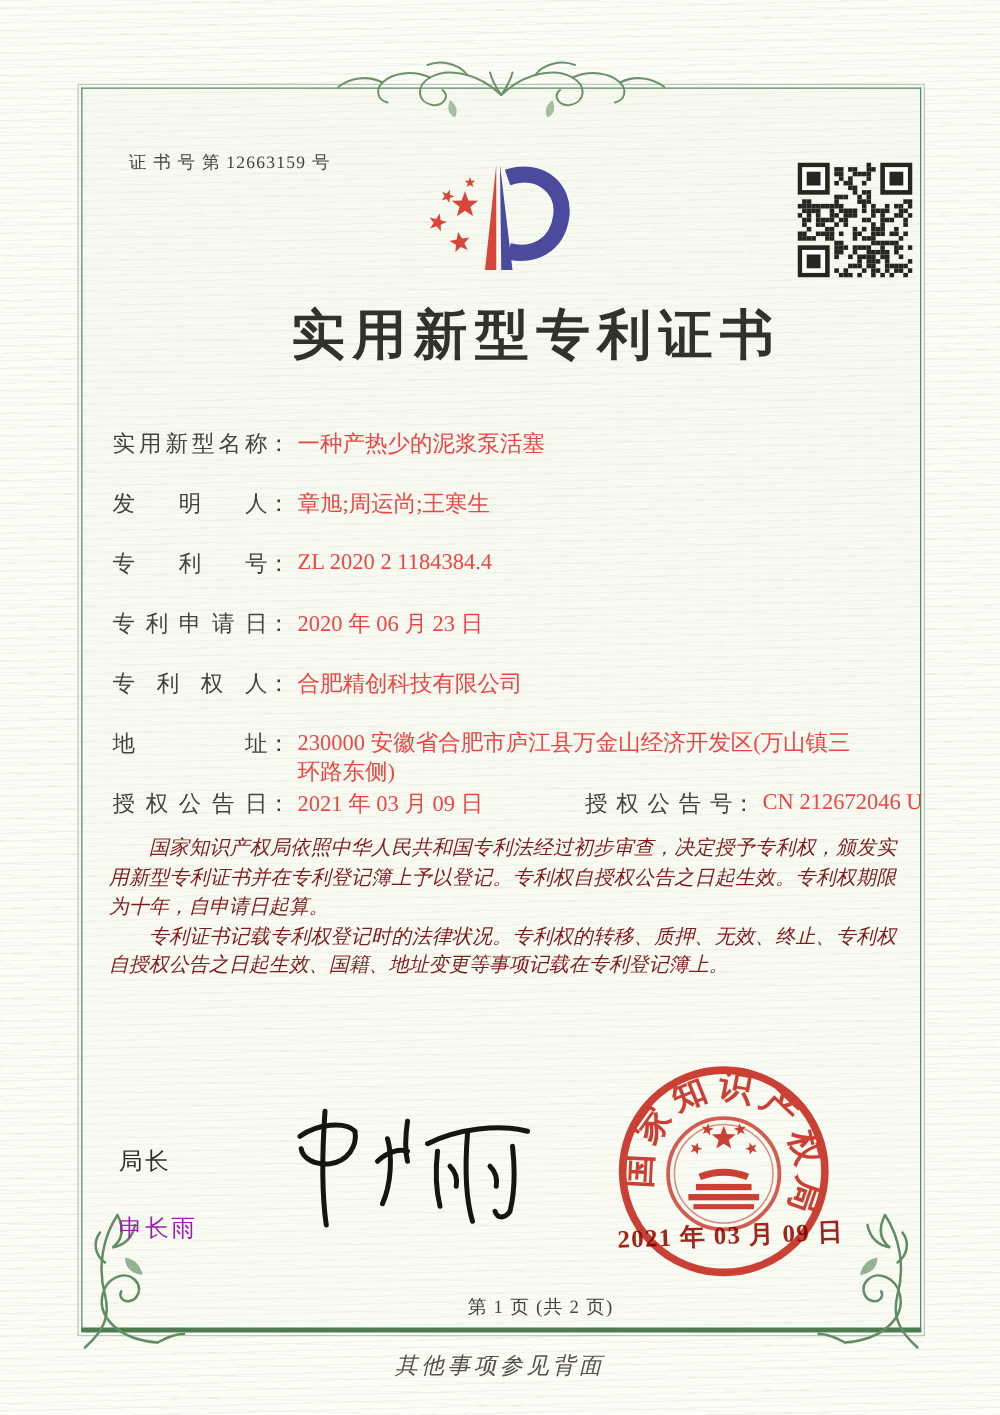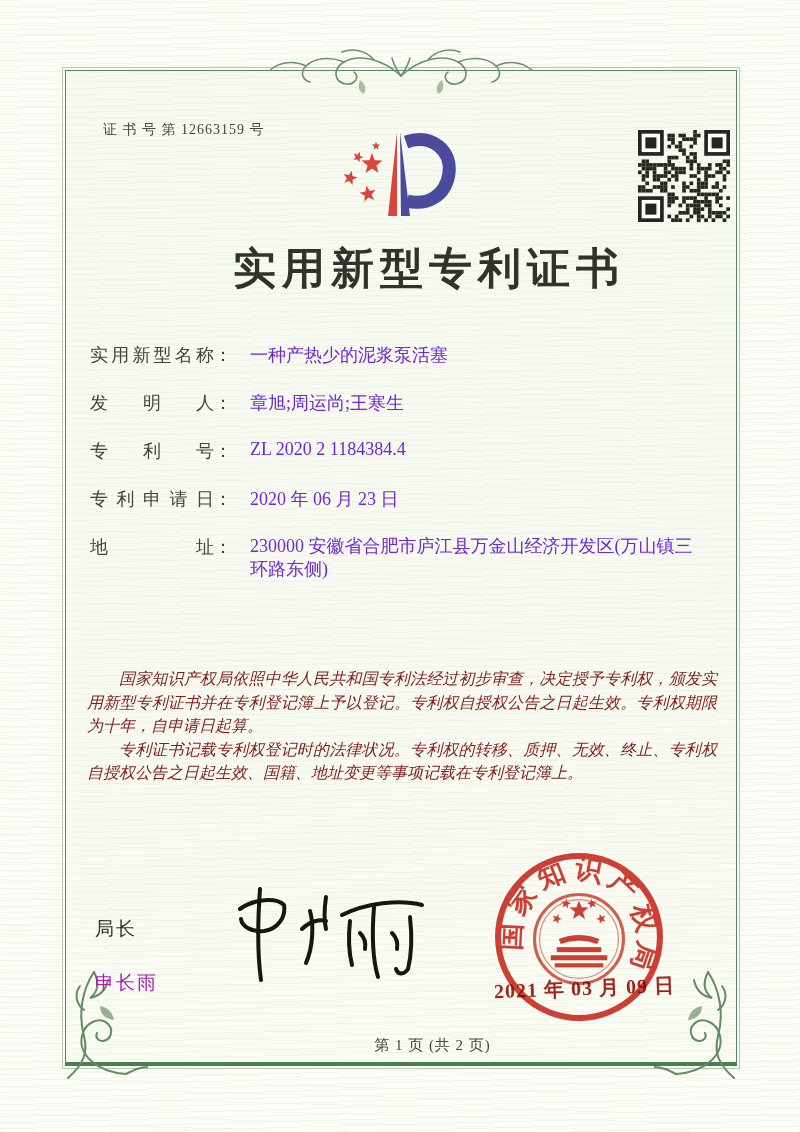--- a/index.html
+++ b/index.html
@@ -29,21 +29,21 @@
     position:absolute; left:65px; top:245px; width:672px; text-align:center;
     font-size:43px; font-weight:bold; letter-spacing:6px; color:#33312b; line-height:1.1;margin-left:28px;
   }
   .fields{ position:absolute; left:90px; top:338px; width:628px; font-size:18px; color:#3e3c35; }
   .frow{ position:relative; height:48px; padding-top:5px; white-space:nowrap; }
   .flabel{
     display:inline-block; width:124px; vertical-align:top;
     text-align:justify; text-align-last:justify; color:#45433b;
   }
   .fcolon{ display:inline-block; width:16px; vertical-align:top; }
-  .fvalue{ display:inline-block; margin-left:20px; vertical-align:top; color:#6d28d9; }
+  .fvalue{ display:inline-block; margin-left:8px; vertical-align:top; color:#ef4444; }
   .frow.addr .fvalue{ white-space:normal; width:452px; line-height:23px; }
   .g2{ position:absolute; left:378px; top:5px; }
   .g2 .flabel{ width:118px; }
   .body-text{
     position:absolute; left:87px; top:667px; width:630px;
     font-size:16px; line-height:23.5px; color:#7f1d1d;
     font-style:italic; text-align:justify;
   }
   .body-text p{ text-indent:2em; }
   .sig-title{ position:absolute; left:95px; top:916px; font-family:"Liberation Sans",sans-serif; font-size:19px; letter-spacing:2px; color:#302f2a; }
@@ -354,22 +354,31 @@
     </div>
     <div class="frow">
       <span class="flabel">发明人</span><span class="fcolon">：</span><span class="fvalue">章旭;周运尚;王寒生</span>
     </div>
     <div class="frow">
       <span class="flabel">专利号</span><span class="fcolon">：</span><span class="fvalue">ZL 2020 2 1184384.4</span>
     </div>
     <div class="frow">
       <span class="flabel">专利申请日</span><span class="fcolon">：</span><span class="fvalue">2020 年 06 月 23 日</span>
     </div>
+    <div class="frow">
+      <span class="flabel">专利权人</span><span class="fcolon">：</span><span class="fvalue">合肥精创科技有限公司</span>
+    </div>
     <div class="frow addr">
       <span class="flabel">地址</span><span class="fcolon">：</span><span class="fvalue">230000 安徽省合肥市庐江县万金山经济开发区(万山镇三环路东侧)</span>
+    </div>
+    <div class="frow">
+      <span class="flabel">授权公告日</span><span class="fcolon">：</span><span class="fvalue">2021 年 03 月 09 日</span>
+      <span class="g2">
+        <span class="flabel">授权公告号</span><span class="fcolon">：</span><span class="fvalue">CN 212672046 U</span>
+      </span>
     </div>
   </div>
 
   <div class="body-text">
     <p>国家知识产权局依照中华人民共和国专利法经过初步审查，决定授予专利权，颁发实用新型专利证书并在专利登记簿上予以登记。专利权自授权公告之日起生效。专利权期限为十年，自申请日起算。</p>
     <p>专利证书记载专利权登记时的法律状况。专利权的转移、质押、无效、终止、专利权自授权公告之日起生效、国籍、地址变更等事项记载在专利登记簿上。</p>
   </div>
 
   <div class="sig-title">局长</div>
   <div class="sig-name">申长雨</div>
@@ -406,14 +415,15 @@
       <polygon points="106.3,63.3 108.6,66.0 111.9,64.9 110.1,67.9 112.1,70.8 108.7,70.0 106.6,72.8 106.3,69.3 103.0,68.2 106.3,66.8"></polygon>
       <path d="M66,88 Q86,80 106,88 L104,93 Q86,86 68,93 Z"></path>
       <rect x="64" y="96" width="44" height="5"></rect>
       <rect x="58" y="104" width="56" height="5"></rect>
       <rect x="62" y="112" width="48" height="4"></rect>
     </g>
   </svg>
   <div class="seal-date">2021 年 03 月 09 日</div>
 
   <div class="page-no">第 1 页 (共 2 页)</div>
+  <div class="back-note">其他事项参见背面</div>
 
 </div>
 
 </body></html>

